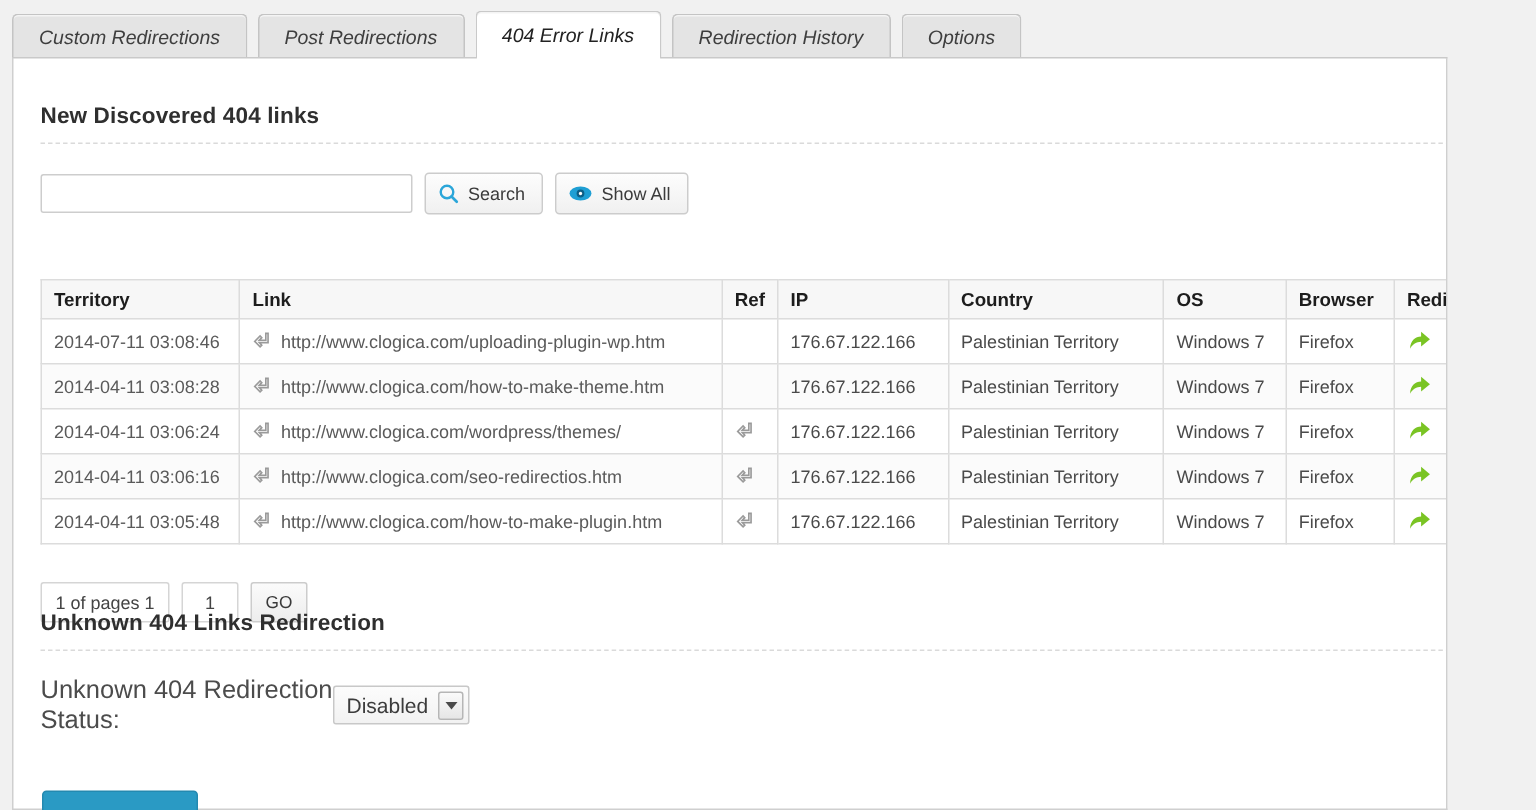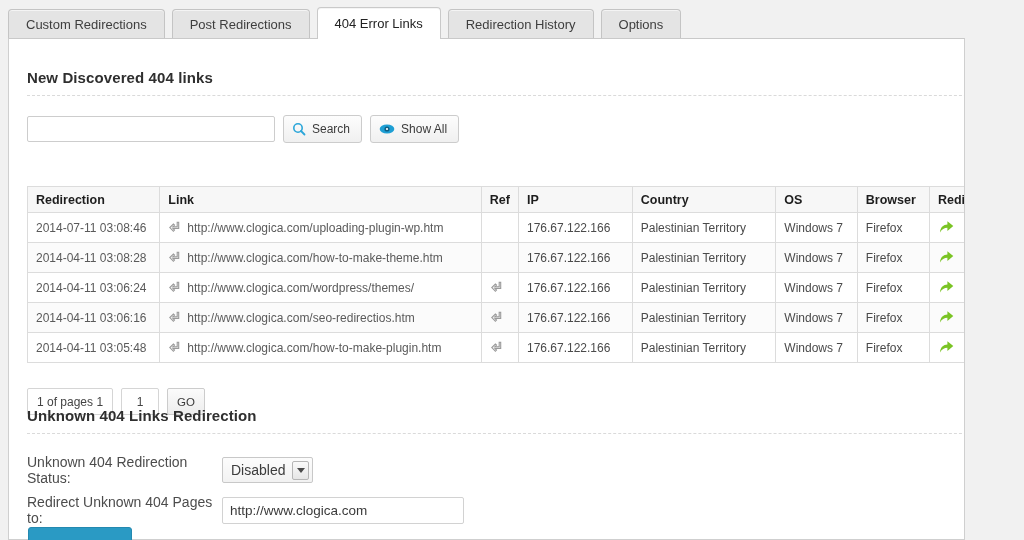--- a/index.html
+++ b/index.html
@@ -36,20 +36,21 @@
     justify-content: flex-end;
     font-size: 13px;
     color: #3e3e3e;
     background: #e4e4e4;
     border: 1px solid #c4c4c4;
     border-bottom: none;
     border-radius: 4px 4px 0 0;
     cursor: pointer;
     white-space: nowrap;
     box-shadow: inset 0 1px 0 #f4f4f4;
+    font-style: italic;
   }
   .tab.active {
     height: 32px;
     background: #fff;
     border-color: #c9c9c9;
     color: #222;
     z-index: 3;
   }
   .tab.active:after {
     content: "";
@@ -193,21 +194,21 @@
 
   
   #form-area { position: absolute; left: 18px; top: 396px; width: 970px; }
   .form-row {
     display: flex;
     align-items: center;
     height: 34px;
   }
   .form-label {
     width: 195px;
-    font-size: 14px;
+    font-size: 17px;
     color: #4c4c4c;
   }
   .fake-select {
     display: inline-flex;
     align-items: center;
     height: 26px;
     background: linear-gradient(#fcfcfc,#f2f2f2);
     border: 1px solid #c8c8c8;
     border-radius: 2px;
     padding: 0 3px 0 8px;
@@ -302,21 +303,21 @@
           <circle cx="8" cy="6" r="1.1" fill="#ffffff"></circle>
         </svg>
       </span>
       <span>Show All</span>
     </div>
   </div>
 
   <table id="links-table">
     <thead>
       <tr>
-        <th class="c-discovered">Redirection</th>
+        <th class="c-discovered">Territory</th>
         <th class="c-link">Link</th>
         <th class="c-ref">Ref</th>
         <th class="c-ip">IP</th>
         <th class="c-country">Country</th>
         <th class="c-os">OS</th>
         <th class="c-browser">Browser</th>
         <th class="c-redirect">Redirect</th>
       </tr>
     </thead>
     <tbody>
@@ -484,21 +485,17 @@
   <div id="form-area">
     <div class="form-row" style="margin-top:18px;">
       <div class="form-label">Unknown 404 Redirection Status:</div>
       <div class="fake-select">
         <span class="sel-text">Disabled</span>
         <span class="sel-arrow">
             <i></i>
           </span>
       </div>
     </div>
-    <div class="form-row" style="margin-top:6px;">
-      <div class="form-label">Redirect Unknown 404 Pages to:</div>
-      <input id="redirect-url-input" type="text" placeholder="" value="http://www.clogica.com" style="">
-    </div>
   </div>
 
 </div>
 
 <div id="save-button"></div>
 
 </body></html>

